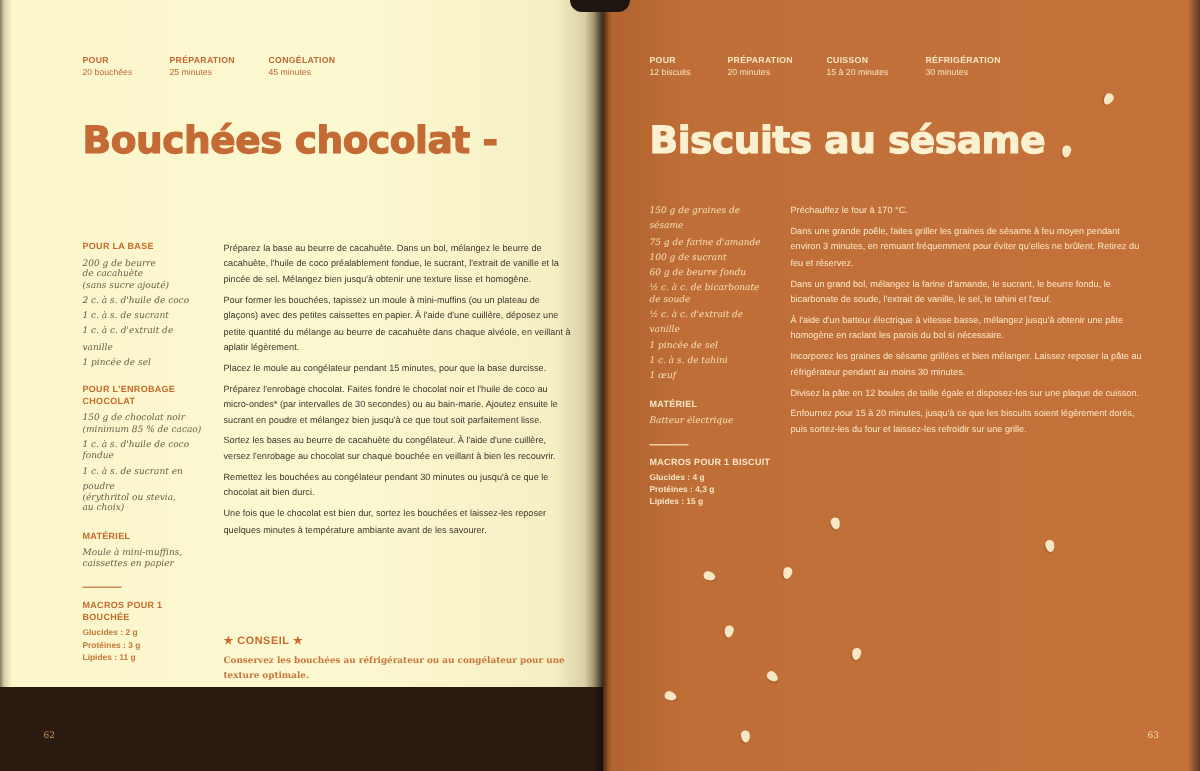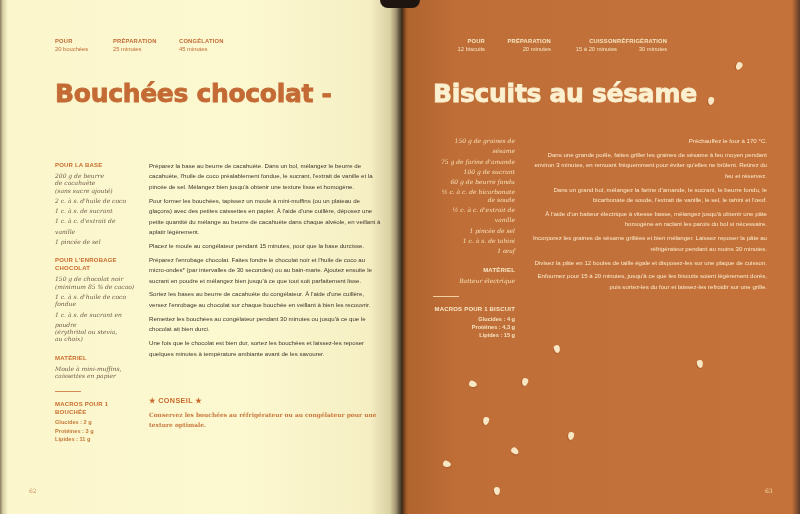--- a/index.html
+++ b/index.html
@@ -3,29 +3,28 @@
 <meta charset="utf-8">
 <style>
   * { box-sizing: border-box; margin: 0; padding: 0; }
   html, body { width: 800px; height: 514px; overflow: hidden; background: #2a1a10; }
   body { position: relative; font-family: "Liberation Sans", sans-serif; }
 
   .spread { position: absolute; left: 0; top: 0; width: 800px; height: 514px; display: flex; }
 
   
   .page-left {
-    position: relative; width: 402px; height: 514px;
+    position: relative; width: 402px; height: 458px;
     background: linear-gradient(90deg, #8a7a60 0px, #d8d0a8 3px, #fbf6cc 8px, #fcf8d0 60%, #f6efc4 92%, #d9cfa3 97%, #6a5a40 100%);
     color: #5a4a3a;
   }
   .page-right {
     position: relative; width: 398px; height: 514px;
     background: linear-gradient(90deg, #7a4520 0px, #b0642e 6px, #c06e38 14%, #c3713a 60%, #c47239 98%, #5a3a28 100%);
     color: #f7e8c6;
-    text-align: right;
   }
 
   .meta { position: absolute; top: 37px; display: flex; gap: 0; }
   .meta .item { font-size: 5.8px; line-height: 8px; }
   .meta .lbl { font-weight: bold; letter-spacing: 0.2px; }
   .page-left .meta { left: 55px; color: #c06a35; }
   .page-left .meta .item:nth-child(1) { width: 58px; }
   .page-left .meta .item:nth-child(2) { width: 66px; }
   .page-right .meta { left: 31px; color: #f6e6c0; }
   .page-right .meta .item:nth-child(1) { width: 52px; }
@@ -59,21 +58,21 @@
 
   .macro { font-size: 5.6px; line-height: 8.2px; font-weight: bold; }
   .page-left .macro { color: #c57a3a; }
   .page-right .macro { color: #f6e4c0; }
 
   .steps { position: absolute; font-size: 6.1px; line-height: 10.4px; }
   .steps p { margin-bottom: 3.5px; }
   .page-left .steps { left: 149px; top: 161px; width: 232px; color: #3f362c; }
   .page-right .steps { left: 125px; top: 136px; width: 240px; color: #fbe9c8; }
 
-  .tip { position: absolute; left: 149px; top: 396px; width: 240px; }
+  .tip { position: absolute; left: 149px; top: 422px; width: 240px; }
   .tip .tip-h { font-size: 7.2px; font-weight: bold; color: #c86a2c; letter-spacing: 0.4px; margin-bottom: 5px; }
   .tip .tip-b { font-family: "DejaVu Serif", serif; font-weight: bold; font-size: 5.9px; line-height: 10.3px; color: #c8763c; }
 
   .pnum { position: absolute; top: 487px; font-family: "DejaVu Serif", serif; font-size: 6px; }
   .page-left .pnum { left: 29px; color: #c89060; }
   .page-right .pnum { left: 363px; color: #f5dca8; }
 
   .seed {
     position: absolute; width: 6px; height: 8px;
     background: #f7e7c4; border-radius: 50% 50% 50% 50% / 35% 35% 65% 65%;

